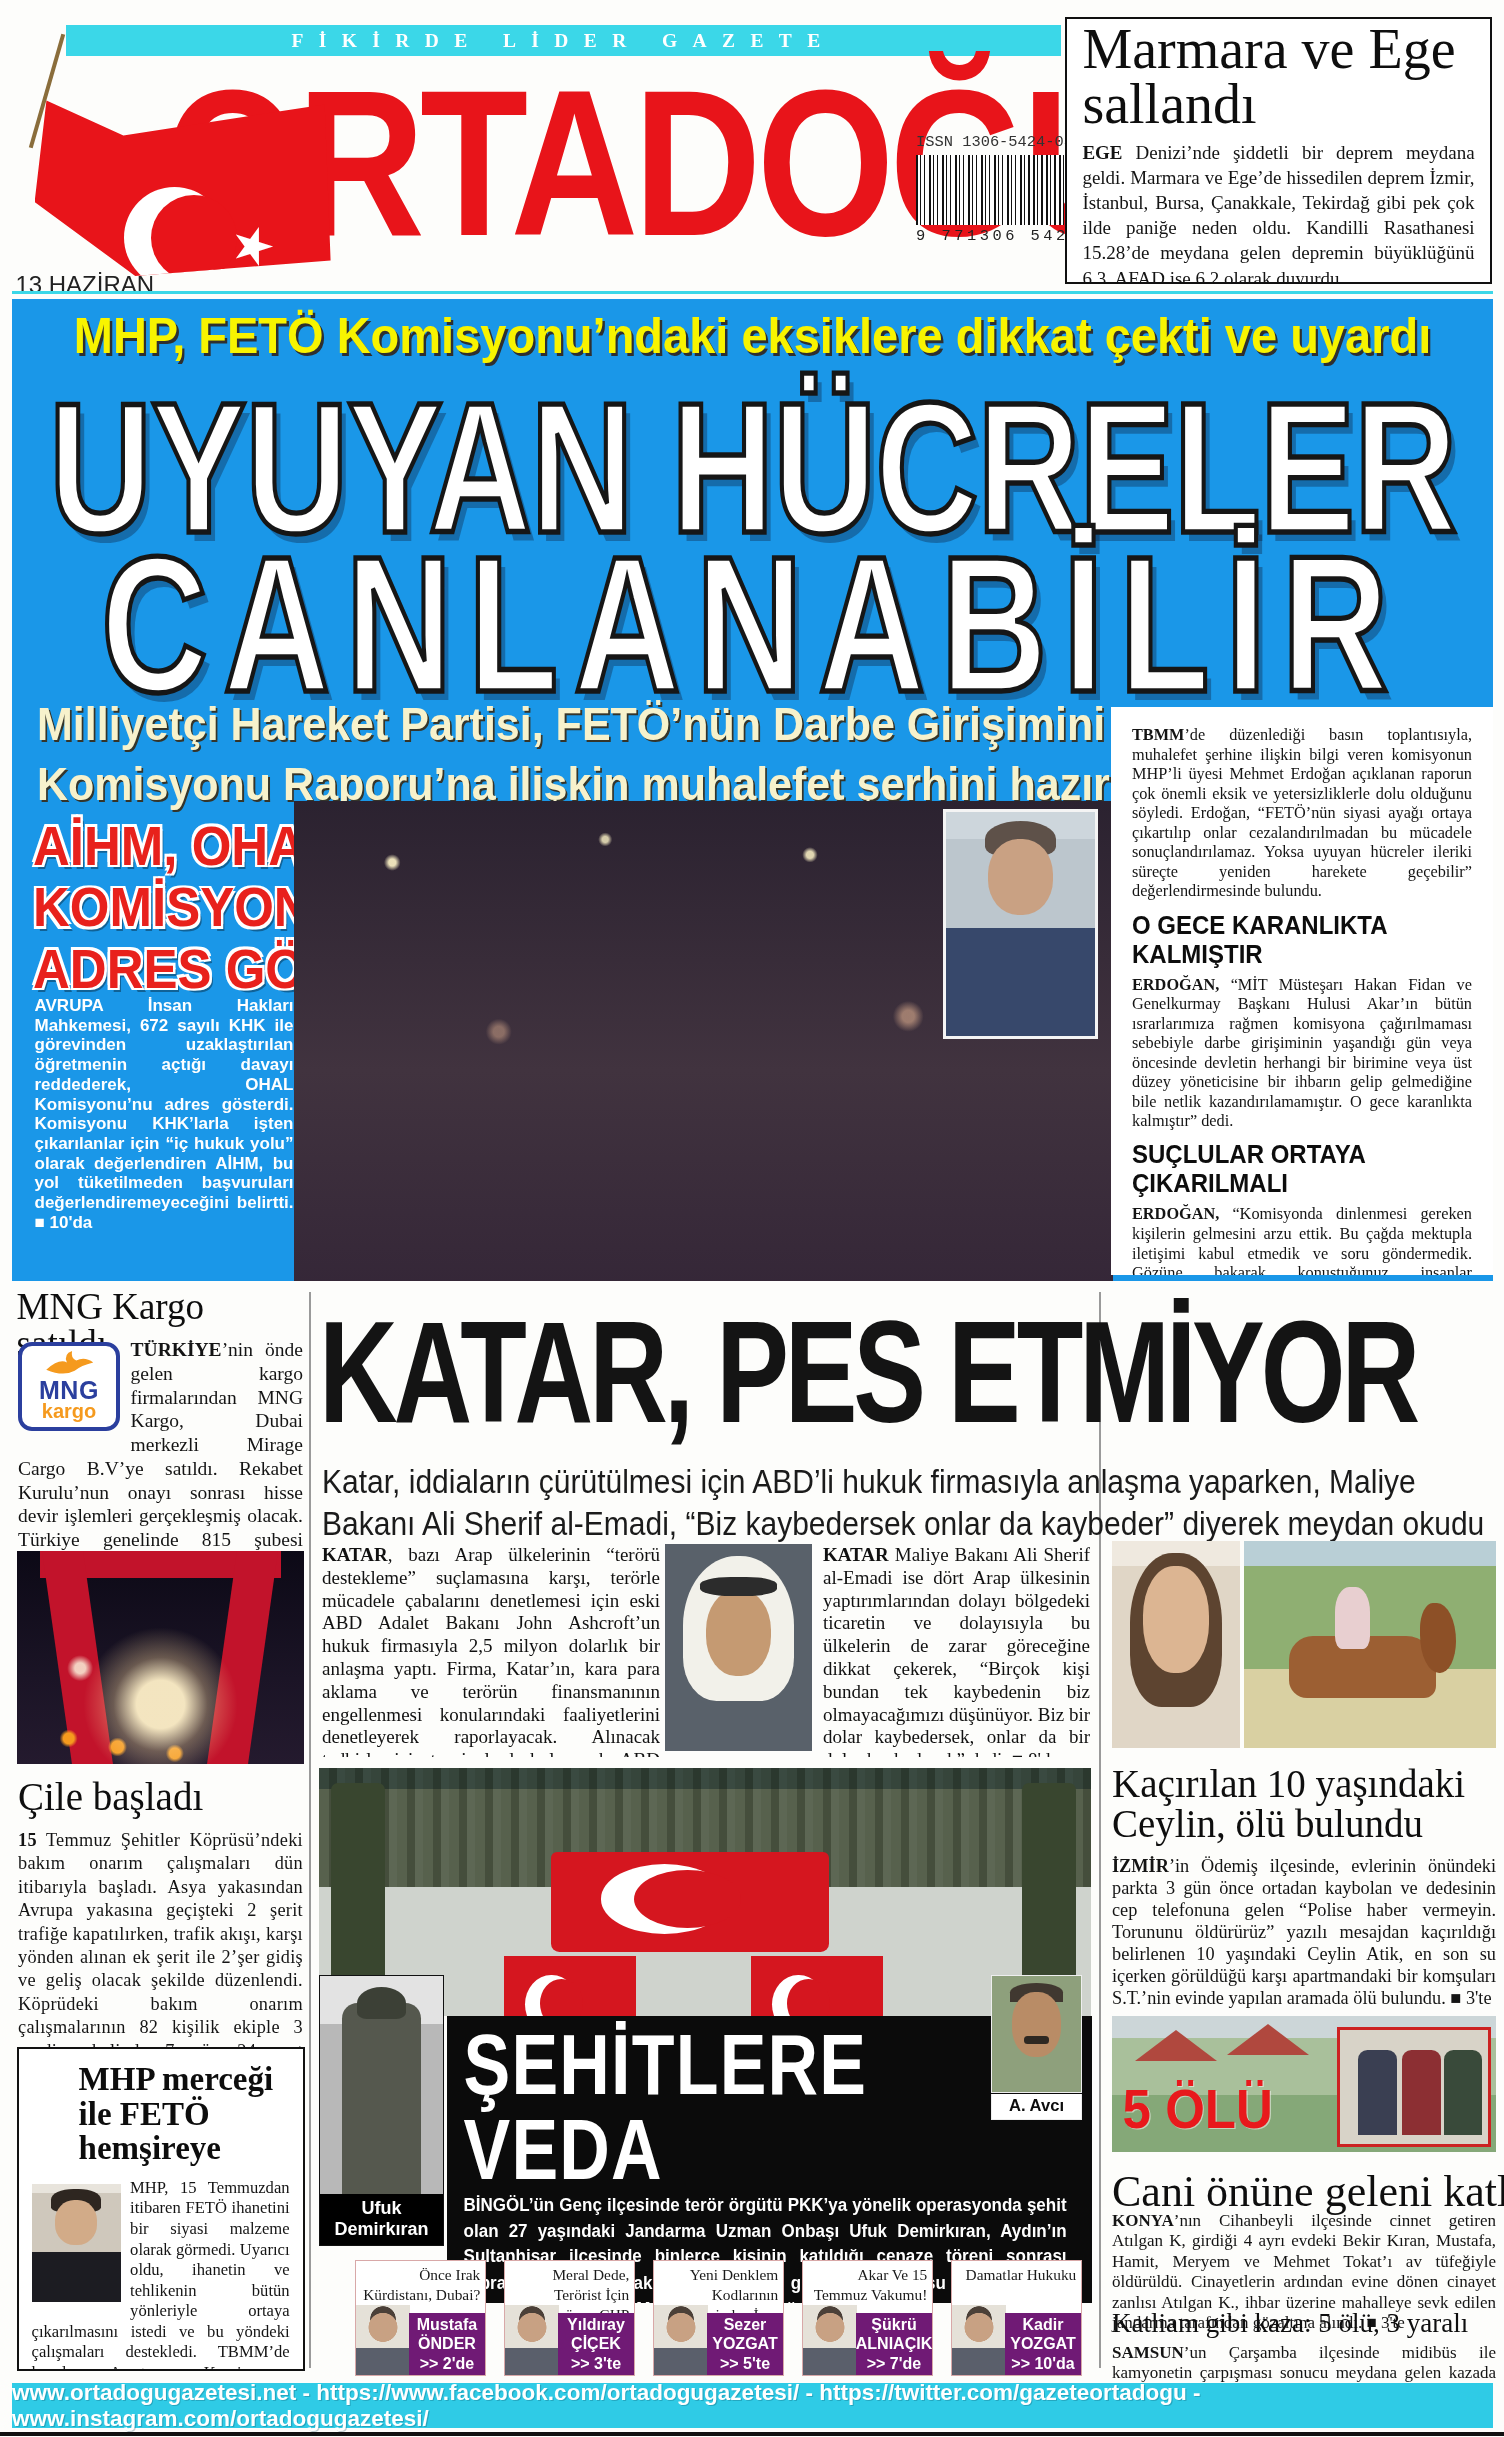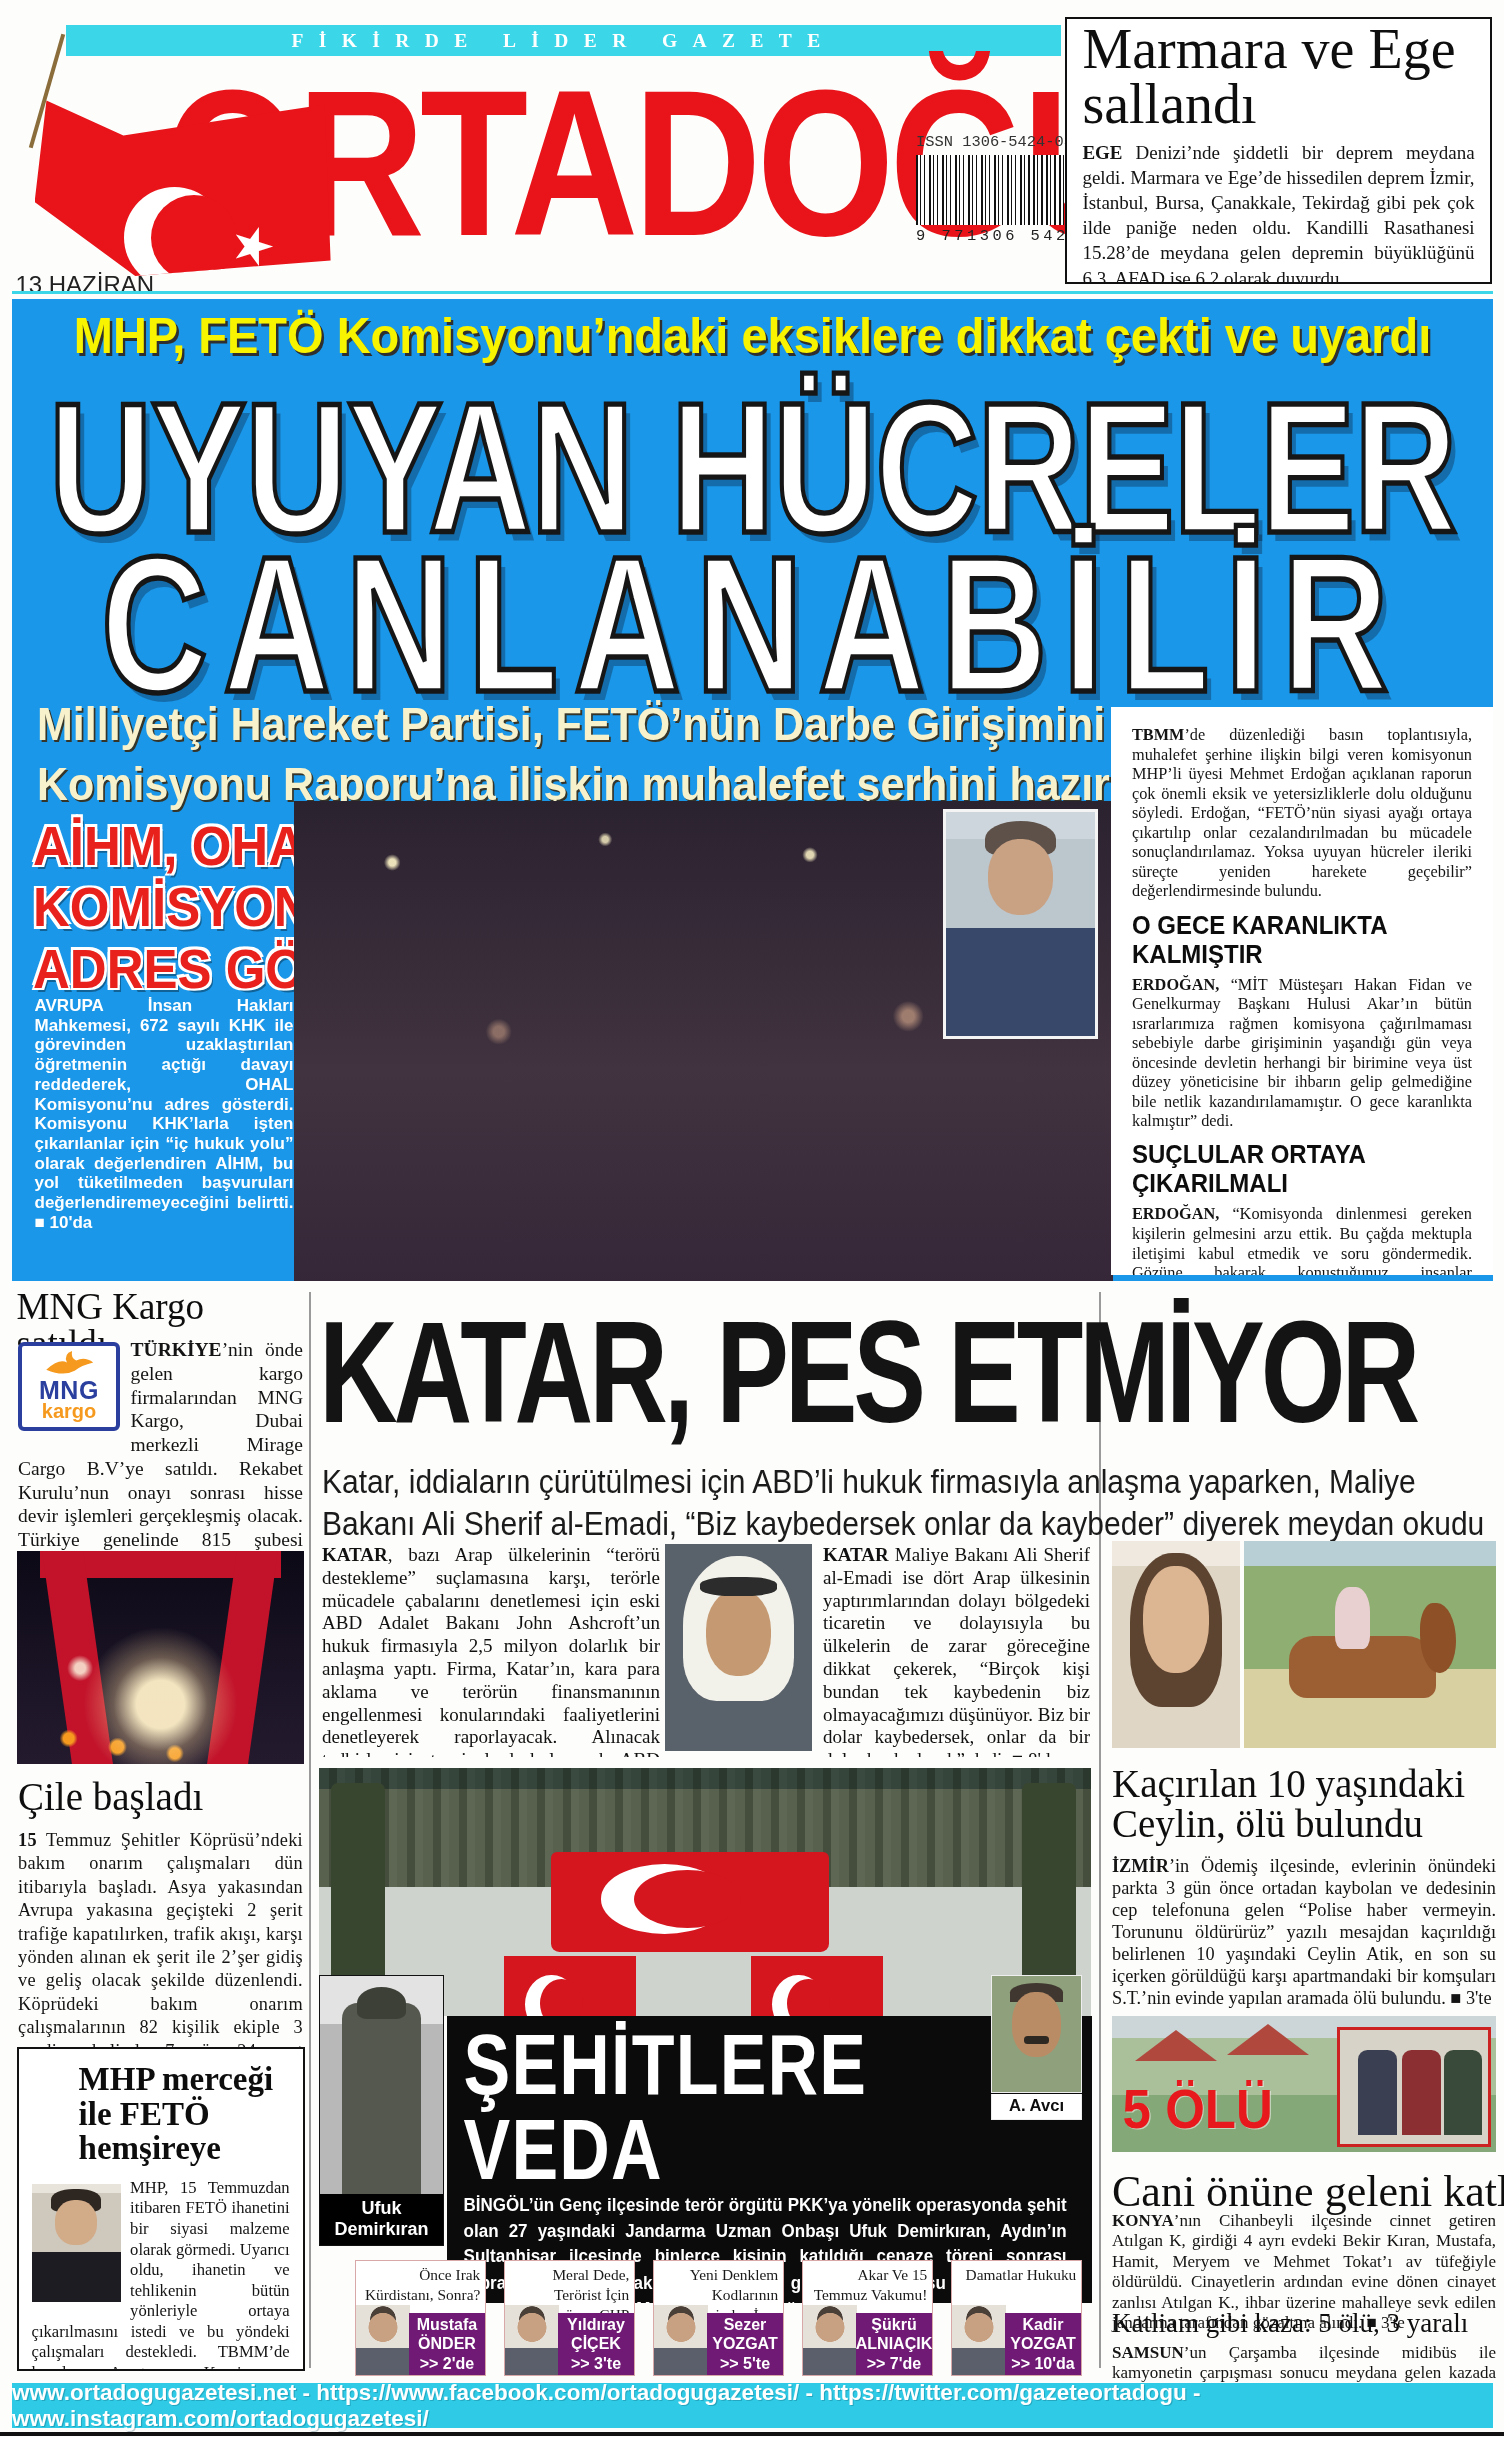--- a/index.html
+++ b/index.html
@@ -82,21 +82,21 @@
   .mhp-box p{margin:0 0 6px 0;font-size:16.3px;line-height:1.2;text-align:justify;color:#141414;}
   .mhp-sub{font-family:"Liberation Sans","DejaVu Sans",sans-serif;font-weight:bold;font-size:24px;
     margin:10.6px 0 7px 0;color:#0d0d0d;transform:scaleY(1.05);transform-origin:left;}
 
   
   .vrule{background:#9a9a9a;width:1.8px;}
 
   
   .mng-head{left:16.6px;top:1288px;width:287px;font-size:37px;line-height:1;color:#0e0e0e;}
   .mng-body{left:18px;top:1338px;width:285px;font-size:19.5px;line-height:1.22;color:#141414;}
-  .mng-logo{float:left;width:102px;height:89px;border:4.1px solid #2b3f9e;border-radius:6px;background:#fff;
+  .mng-logo{float:left;width:102px;height:89px;border:4.1px solid #2b3f9e;border-radius:14px;background:#fff;
     margin:3.5px 10.6px 3.5px 0;text-align:center;box-sizing:border-box;padding-top:2.4px;}
   .mng-logo svg{width:59px;height:31px;display:block;margin:0 auto;}
   .mng-txt1{font-family:"Liberation Sans","DejaVu Sans",sans-serif;font-weight:bold;font-size:25px;
     color:#2b3f9e;line-height:.9;letter-spacing:0.6px;}
   .mng-txt2{font-family:"Liberation Sans","DejaVu Sans",sans-serif;font-weight:bold;font-size:20px;
     color:#f59a1e;line-height:1;}
   .bridge-photo{left:16.6px;top:1551px;width:287px;height:213px;background:linear-gradient(180deg,#0c0916 0%,#1b1426 60%,#241a2e 100%);overflow:hidden;}
   .bridge-leg{position:absolute;top:0;width:41px;height:100%;background:#c2132b;}
   .bridge-leg.l{left:14%;transform:skewX(8deg);}
   .bridge-leg.r{right:14%;transform:skewX(-8deg);}
@@ -387,21 +387,21 @@
     <div class="soldier-cap">Ufuk Demirkıran</div>
   </div>
   <div class="abs avci-photo">
     <div class="avci-hair"></div>
     <div class="avci-face"></div>
     <div class="avci-mus"></div>
   </div>
   <div class="abs avci-cap">A. Avcı</div>
 
   <div class="colbox ser" style="left:355px;">
-    <div class="ttl">Önce Irak Kürdistanı, Sonra?</div>
+    <div class="ttl">Önce Irak Kürdistanı, Dubai?</div>
     <div class="photo"></div>
     <div class="namebox">
       <span>Mustafa</span>
       <span>ÖNDER</span>
       <span>&gt;&gt; 2'de</span>
     </div>
   </div>
   <div class="colbox ser" style="left:504px;">
     <div class="ttl">Meral Dede, Terörist İçin Yürüyen CHP İçini Sızlatmıyor Mu?</div>
     <div class="photo"></div>

